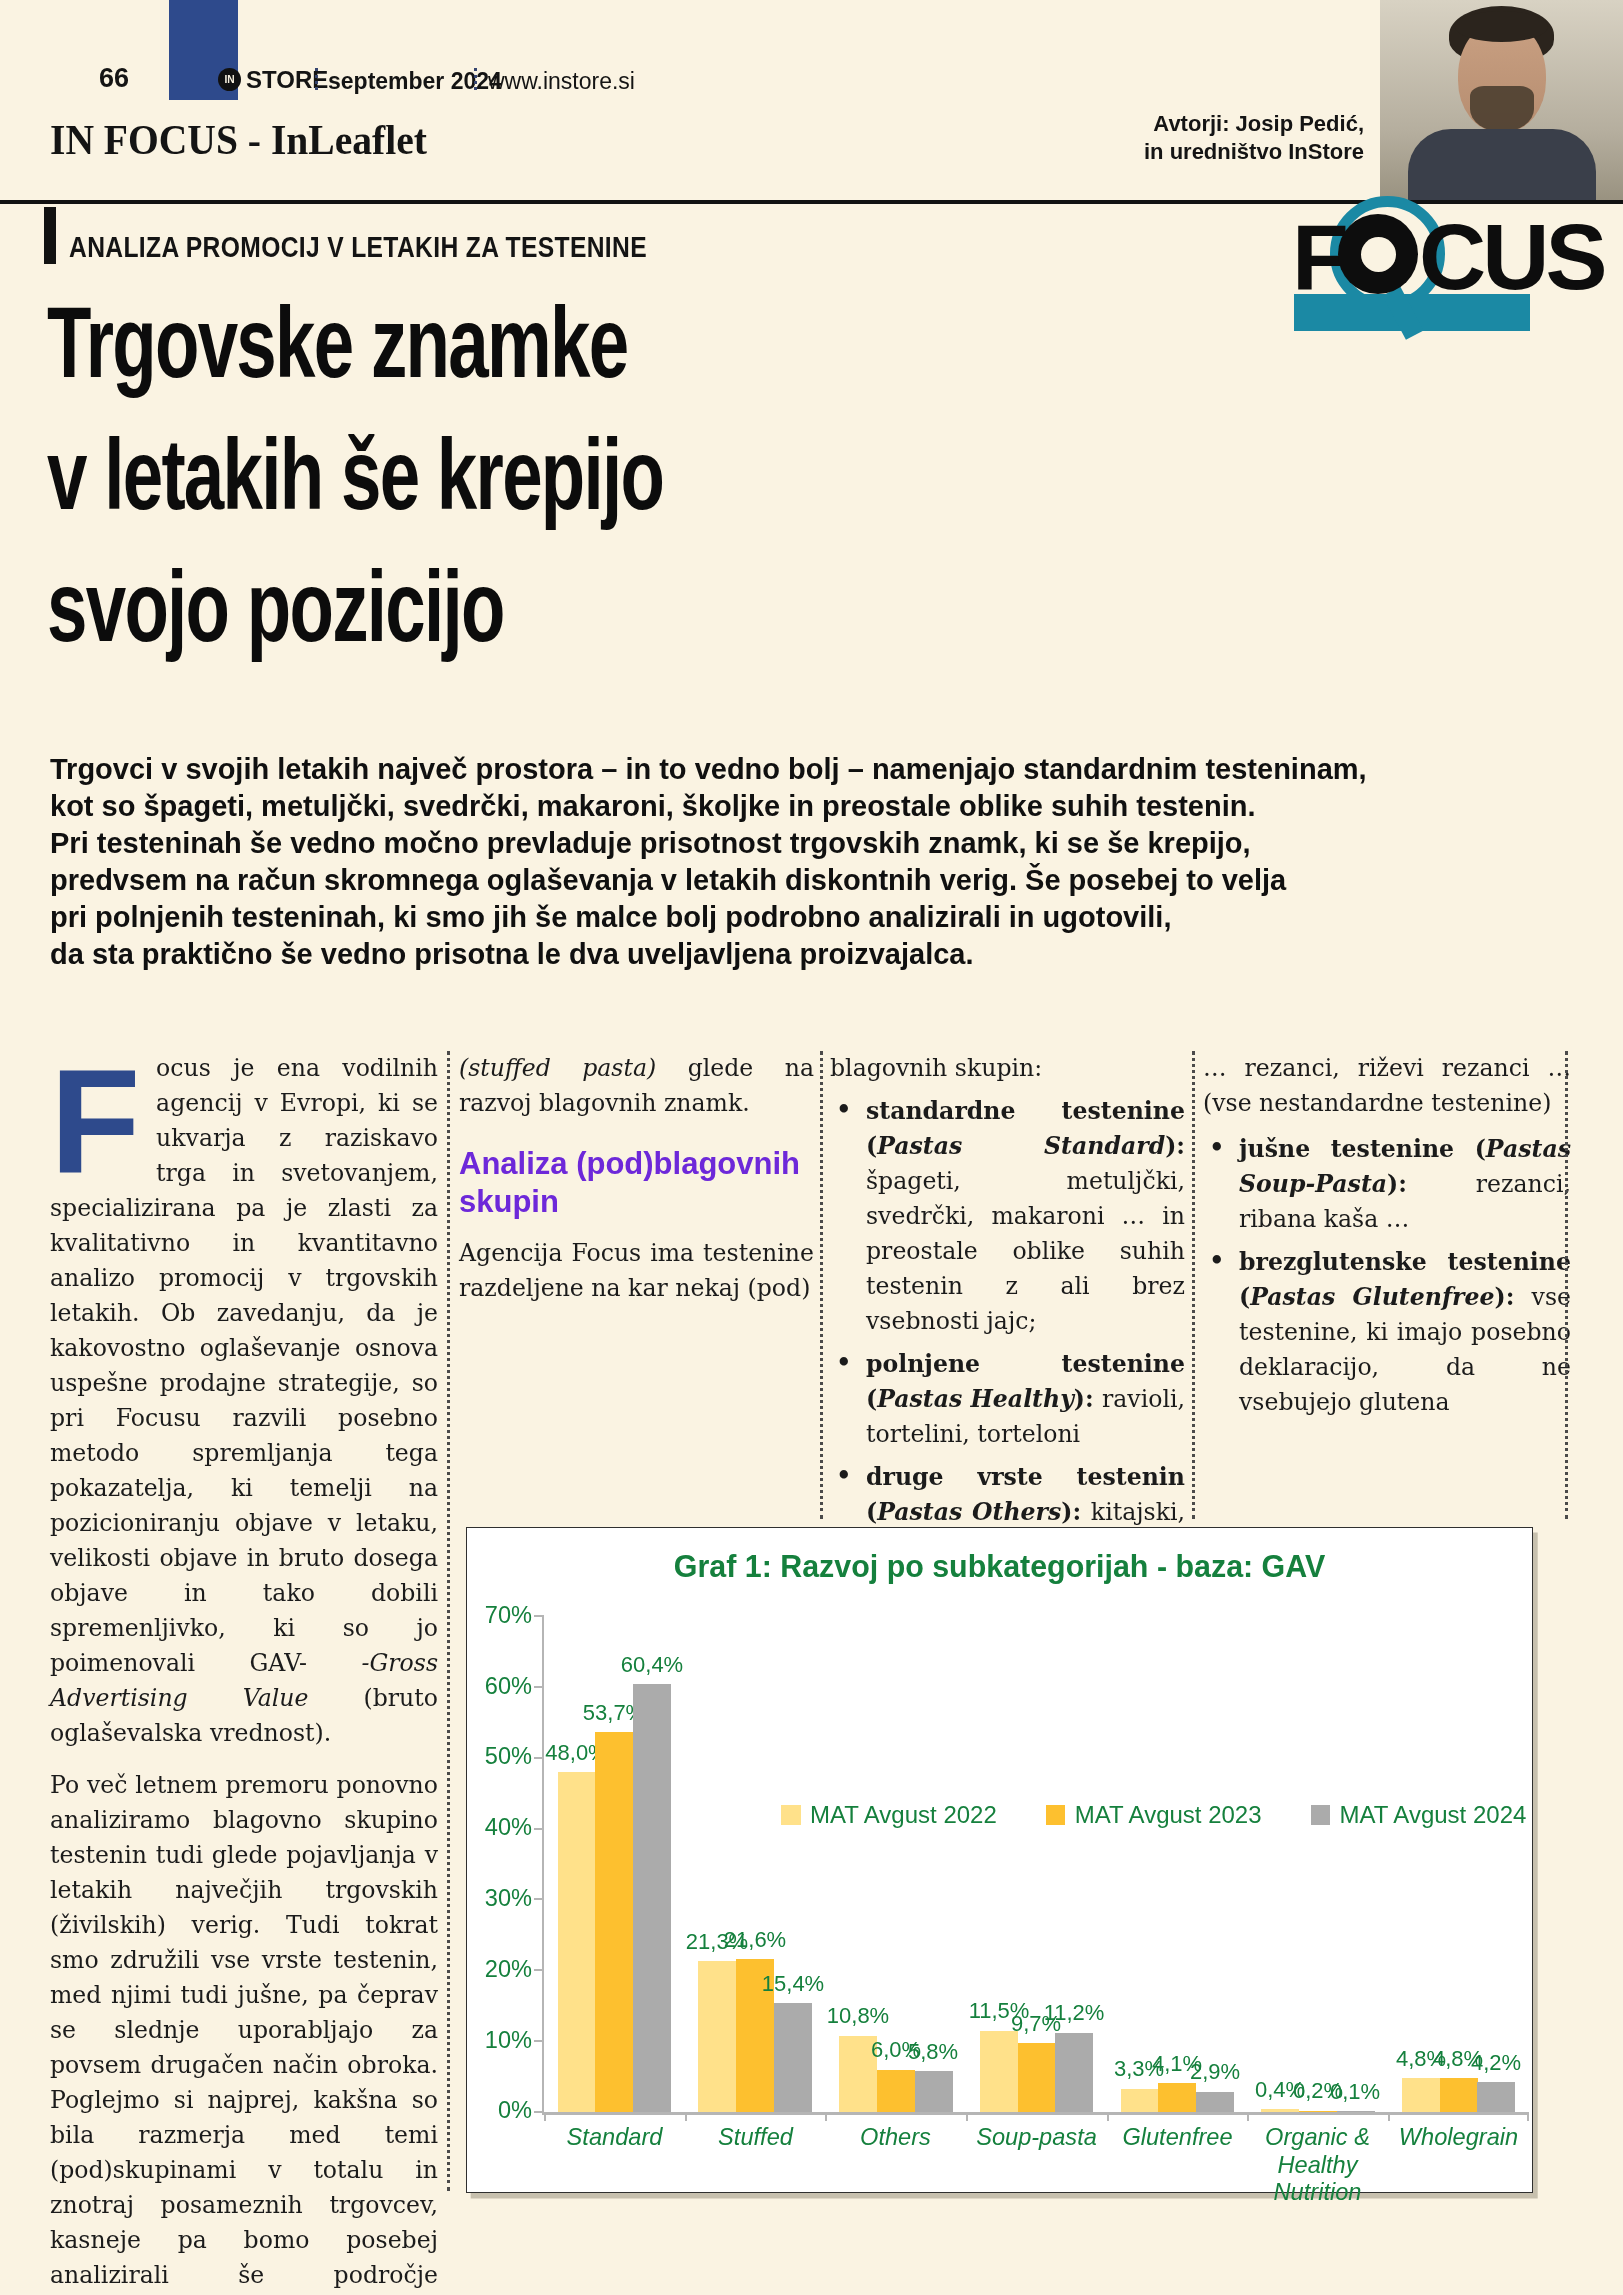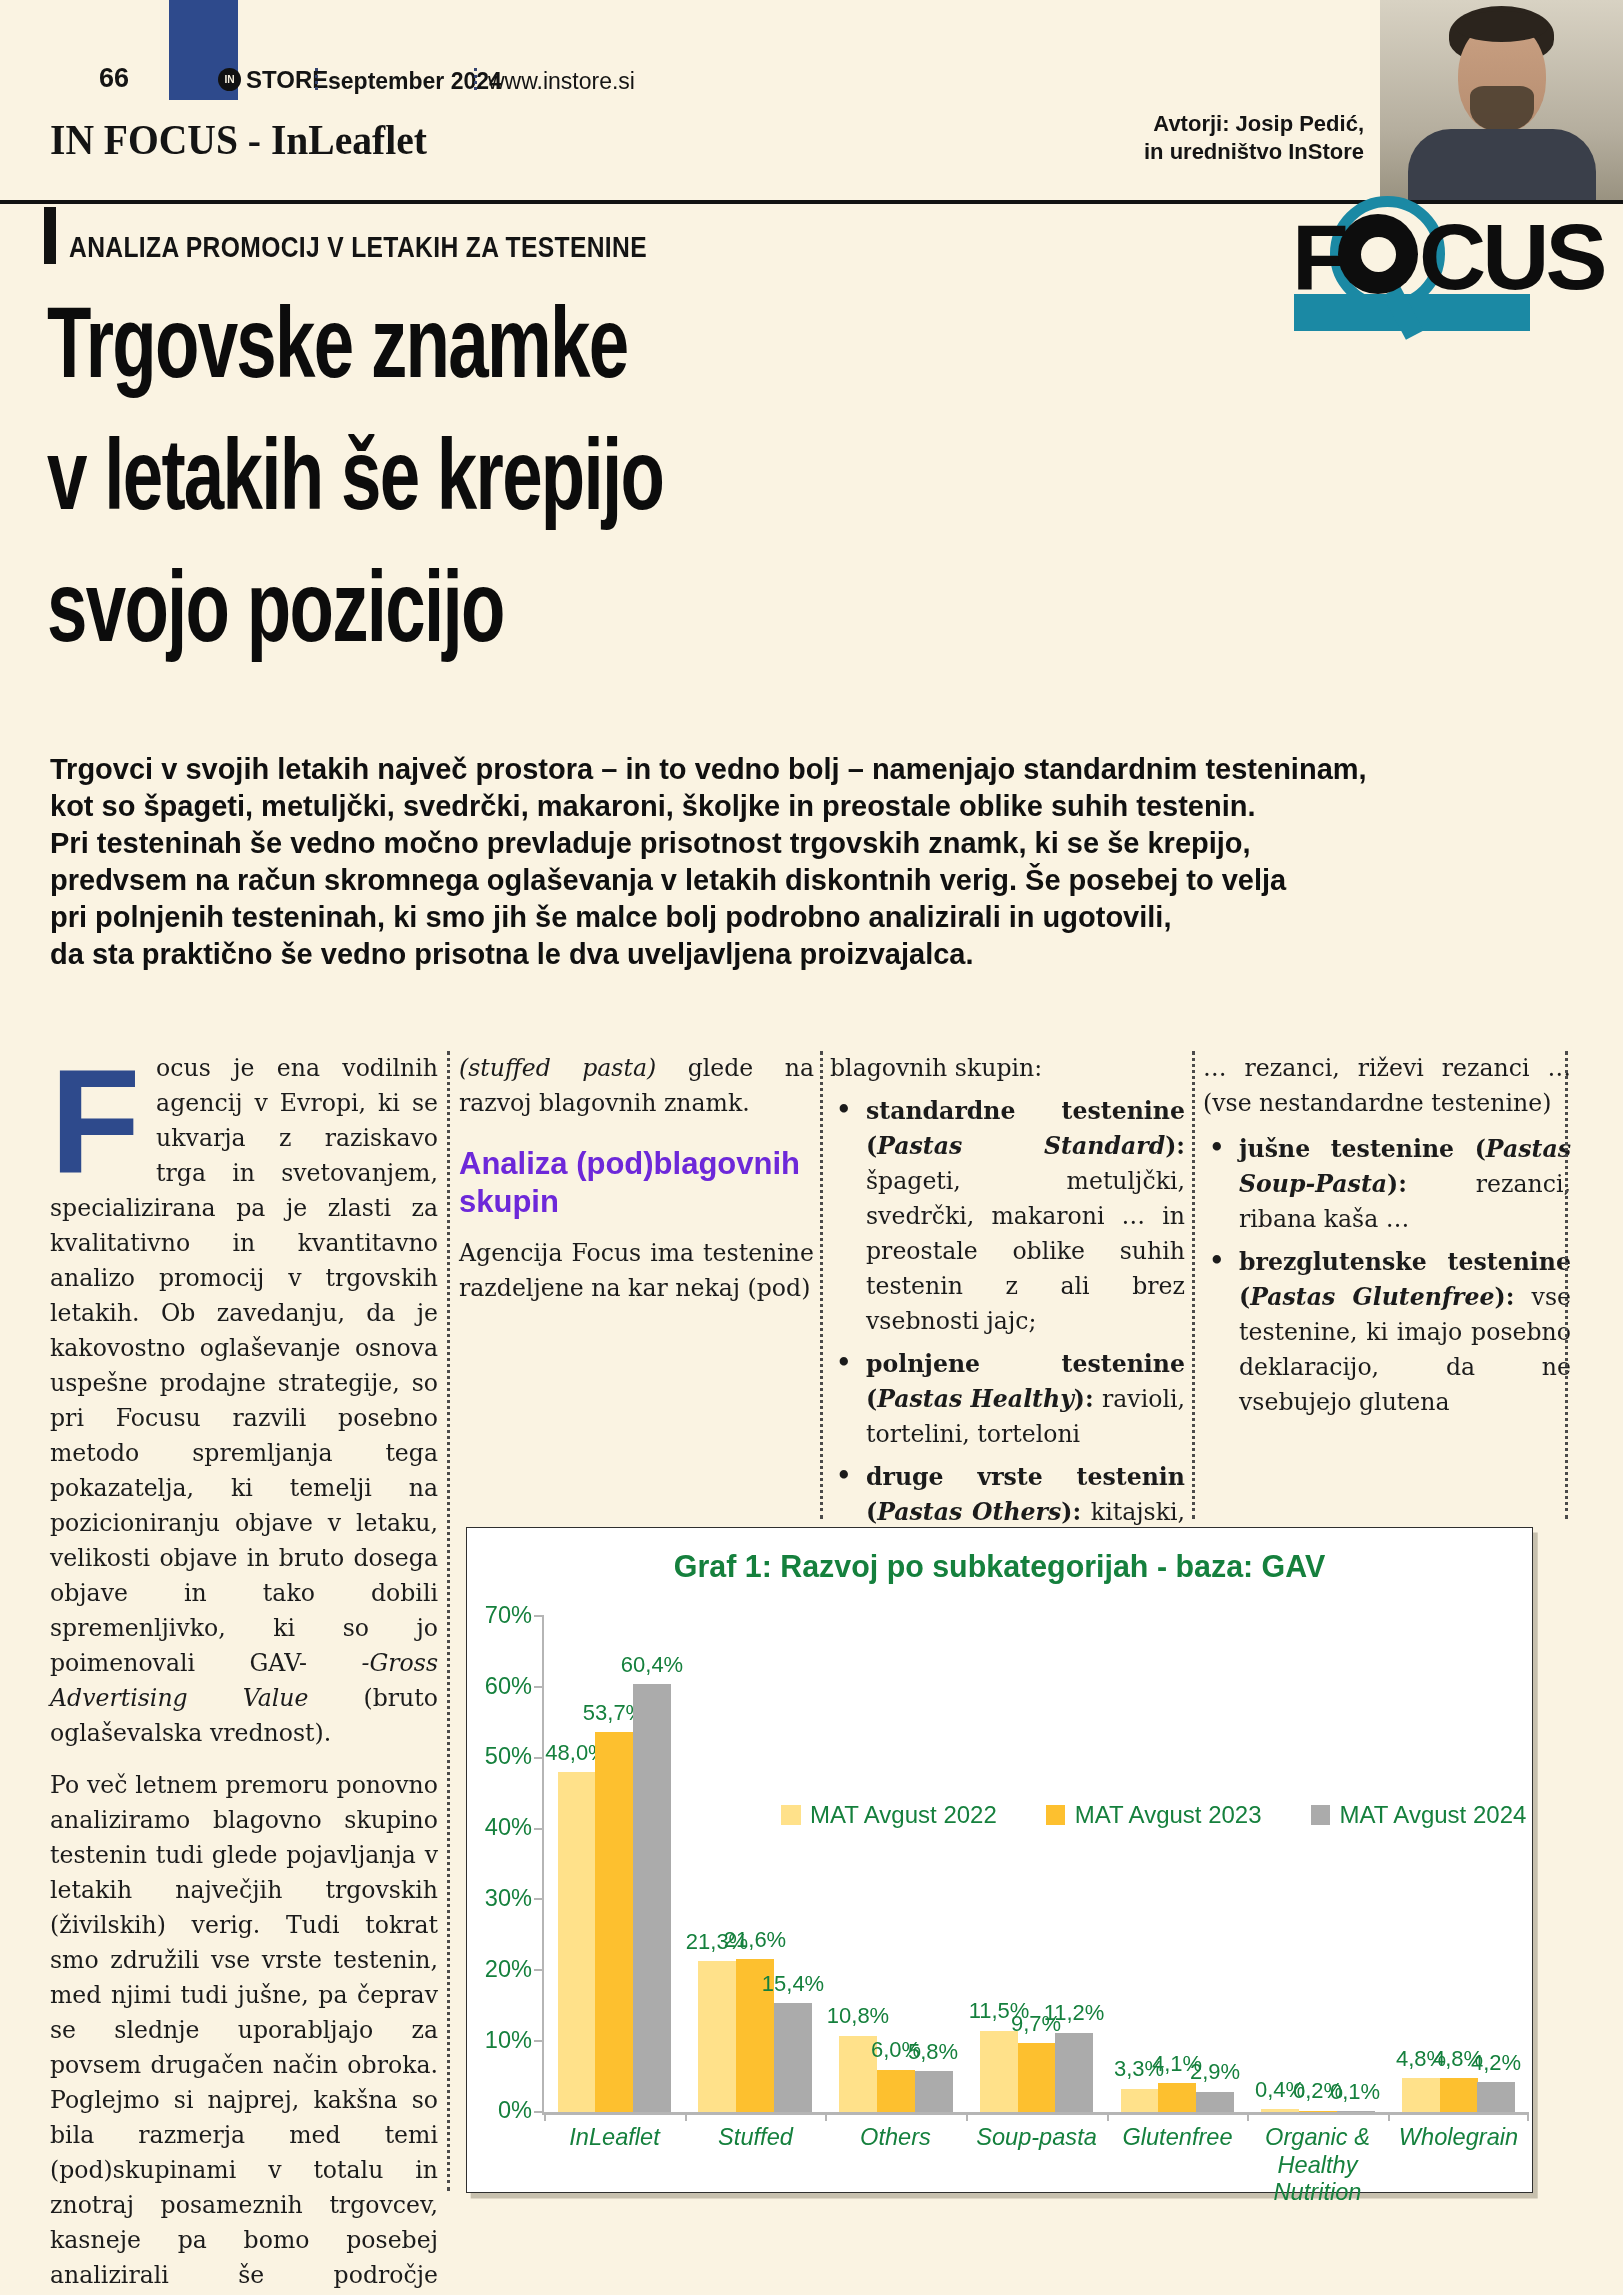--- a/index.html
+++ b/index.html
@@ -196,21 +196,21 @@
         <div class="ylab" style="top: 57px;">60%</div>
         <div class="ytick" style="top: 70px;"></div>
         <div class="ylab" style="top: -14px;">70%</div>
         <div class="ytick" style="top: -0.8px;"></div>
         <div class="bar" style="left: 14px; width: 38px; height: 340px; background: rgb(255, 225, 138);"></div>
         <div class="blab" style="left: -10.5px; bottom: 346px;">48,0%</div>
         <div class="bar" style="left: 51px; width: 38px; height: 380px; background: rgb(253, 192, 47);"></div>
         <div class="blab" style="left: 27px; bottom: 386px;">53,7%</div>
         <div class="bar" style="left: 89px; width: 38px; height: 428px; background: rgb(171, 171, 171);"></div>
         <div class="blab" style="left: 65px; bottom: 434px;">60,4%</div>
-        <div class="xlab" style="left: 0px; width: 141px; top: 508px;">InLeaflet</div>
+        <div class="xlab" style="left: 0px; width: 141px; top: 508px;">Standard</div>
         <div class="xtick" style="left: 0px;"></div>
         <div class="bar" style="left: 154px; width: 38px; height: 151px; background: rgb(255, 225, 138);"></div>
         <div class="blab" style="left: 130px; bottom: 157px;">21,3%</div>
         <div class="bar" style="left: 192px; width: 38px; height: 153px; background: rgb(253, 192, 47);"></div>
         <div class="blab" style="left: 168px; bottom: 159px;">21,6%</div>
         <div class="bar" style="left: 230px; width: 38px; height: 109px; background: rgb(171, 171, 171);"></div>
         <div class="blab" style="left: 206px; bottom: 115px;">15,4%</div>
         <div class="xlab" style="left: 141px; width: 141px; top: 508px;">Stuffed</div>
         <div class="xtick" style="left: 141px;"></div>
         <div class="bar" style="left: 295px; width: 38px; height: 76px; background: rgb(255, 225, 138);"></div>

